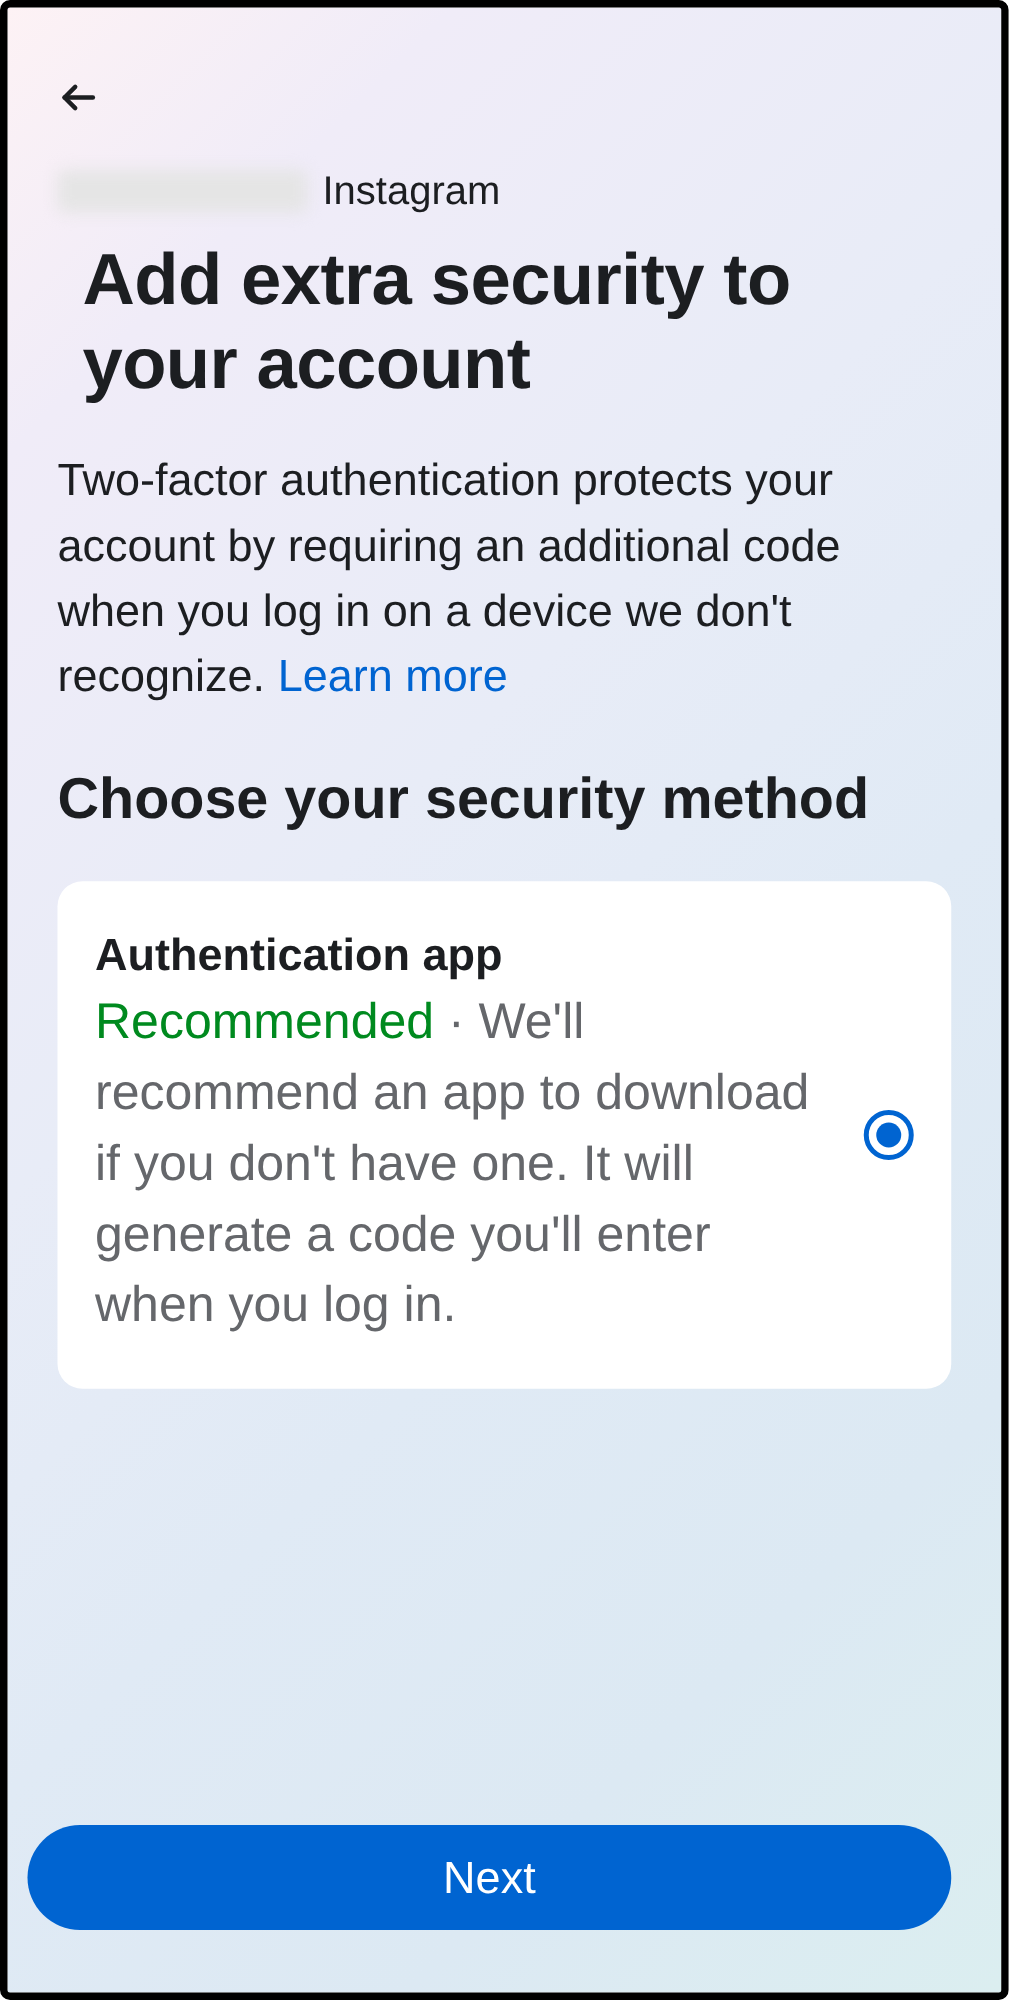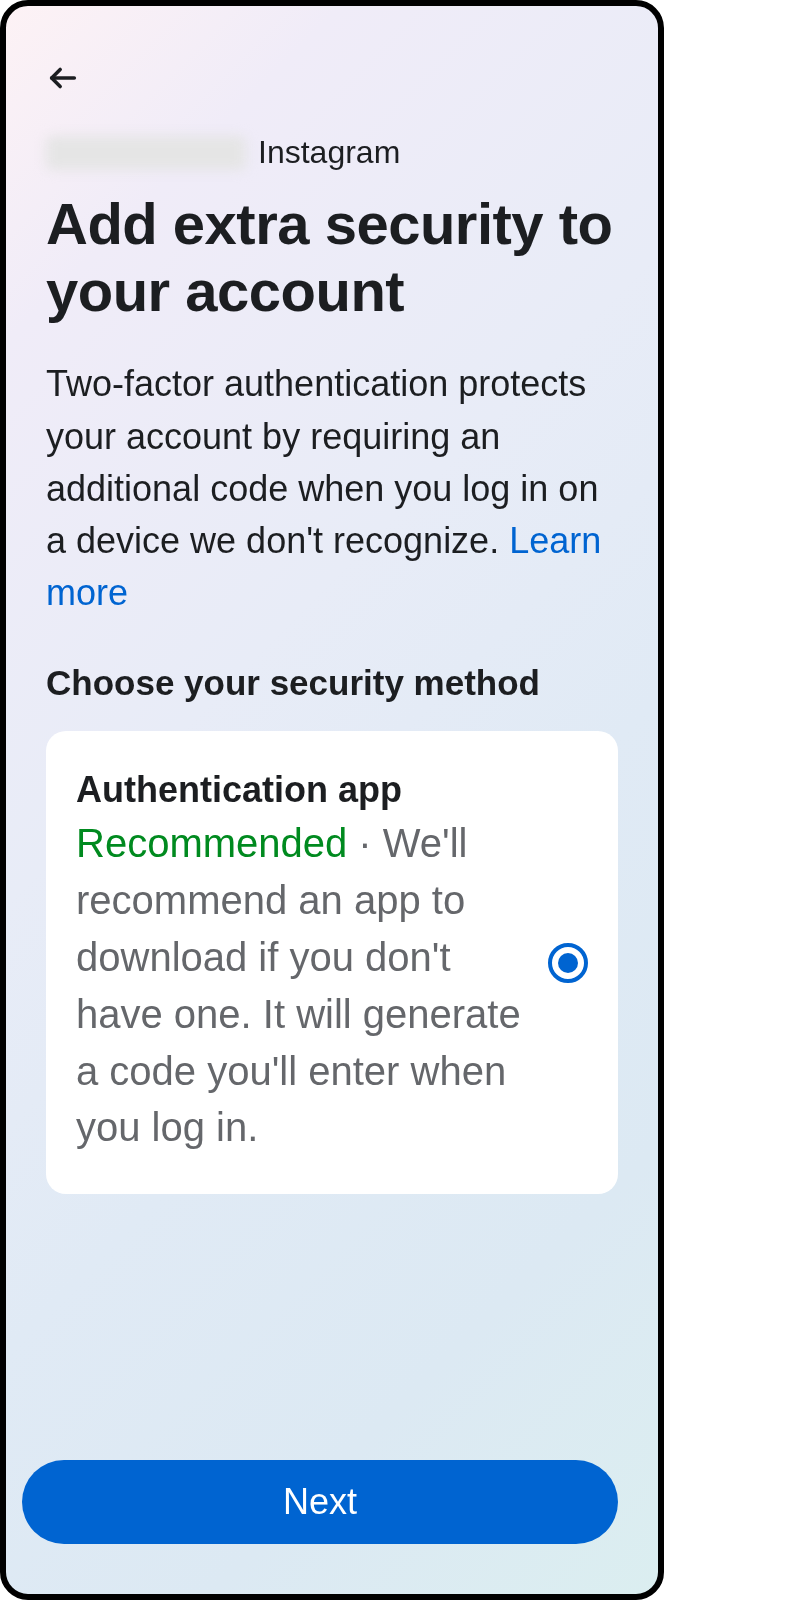--- a/index.html
+++ b/index.html
@@ -7,24 +7,24 @@
       padding: 0;
       box-sizing: border-box;
       font-family: -apple-system, BlinkMacSystemFont, 'Segoe UI', Helvetica, Arial, sans-serif;
     }
     html, body {
       width: 807px;
       height: 1600px;
       overflow: hidden;
     }
     .screen {
-      width: 664px;
+      width: 807px;
       height: 1600px;
       background: linear-gradient(135deg, #fdf2f5 0%, #f0ecf8 15%, #e8ecf7 40%, #e0eaf5 60%, #dce9f3 80%, #dbeef0 100%);
-      border-radius: 28px;
+      border-radius: 8px;
       position: relative;
       display: flex;
       flex-direction: column;
       padding: 0;
       border: 6px solid #000;
     }
     .top-area {
       padding: 48px 40px 0 40px;
       flex-shrink: 0;
     }
@@ -66,37 +66,38 @@
       color: #1c1e21;
       font-weight: 400;
     }
     .page-title {
       font-size: 58px;
       font-weight: 700;
       color: #1c1e21;
       line-height: 1.15;
       margin-bottom: 34px;
       letter-spacing: -0.5px;
+      margin-left: 20px;
     }
     .description {
       font-size: 36px;
       color: #1c1e21;
       line-height: 1.45;
       margin-bottom: 44px;
       font-weight: 400;
     }
     .learn-link {
       color: #0064d1;
       text-decoration: none;
     }
     .section-title {
-      font-size: 35px;
+      font-size: 46px;
       font-weight: 700;
       color: #1c1e21;
-      margin-bottom: 28px;
+      margin-bottom: 40px;
     }
     .card {
       margin: 0 40px;
       background: #ffffff;
       border-radius: 20px;
       padding: 14px 0;
       flex-shrink: 0;
     }
     .option {
       display: flex;

